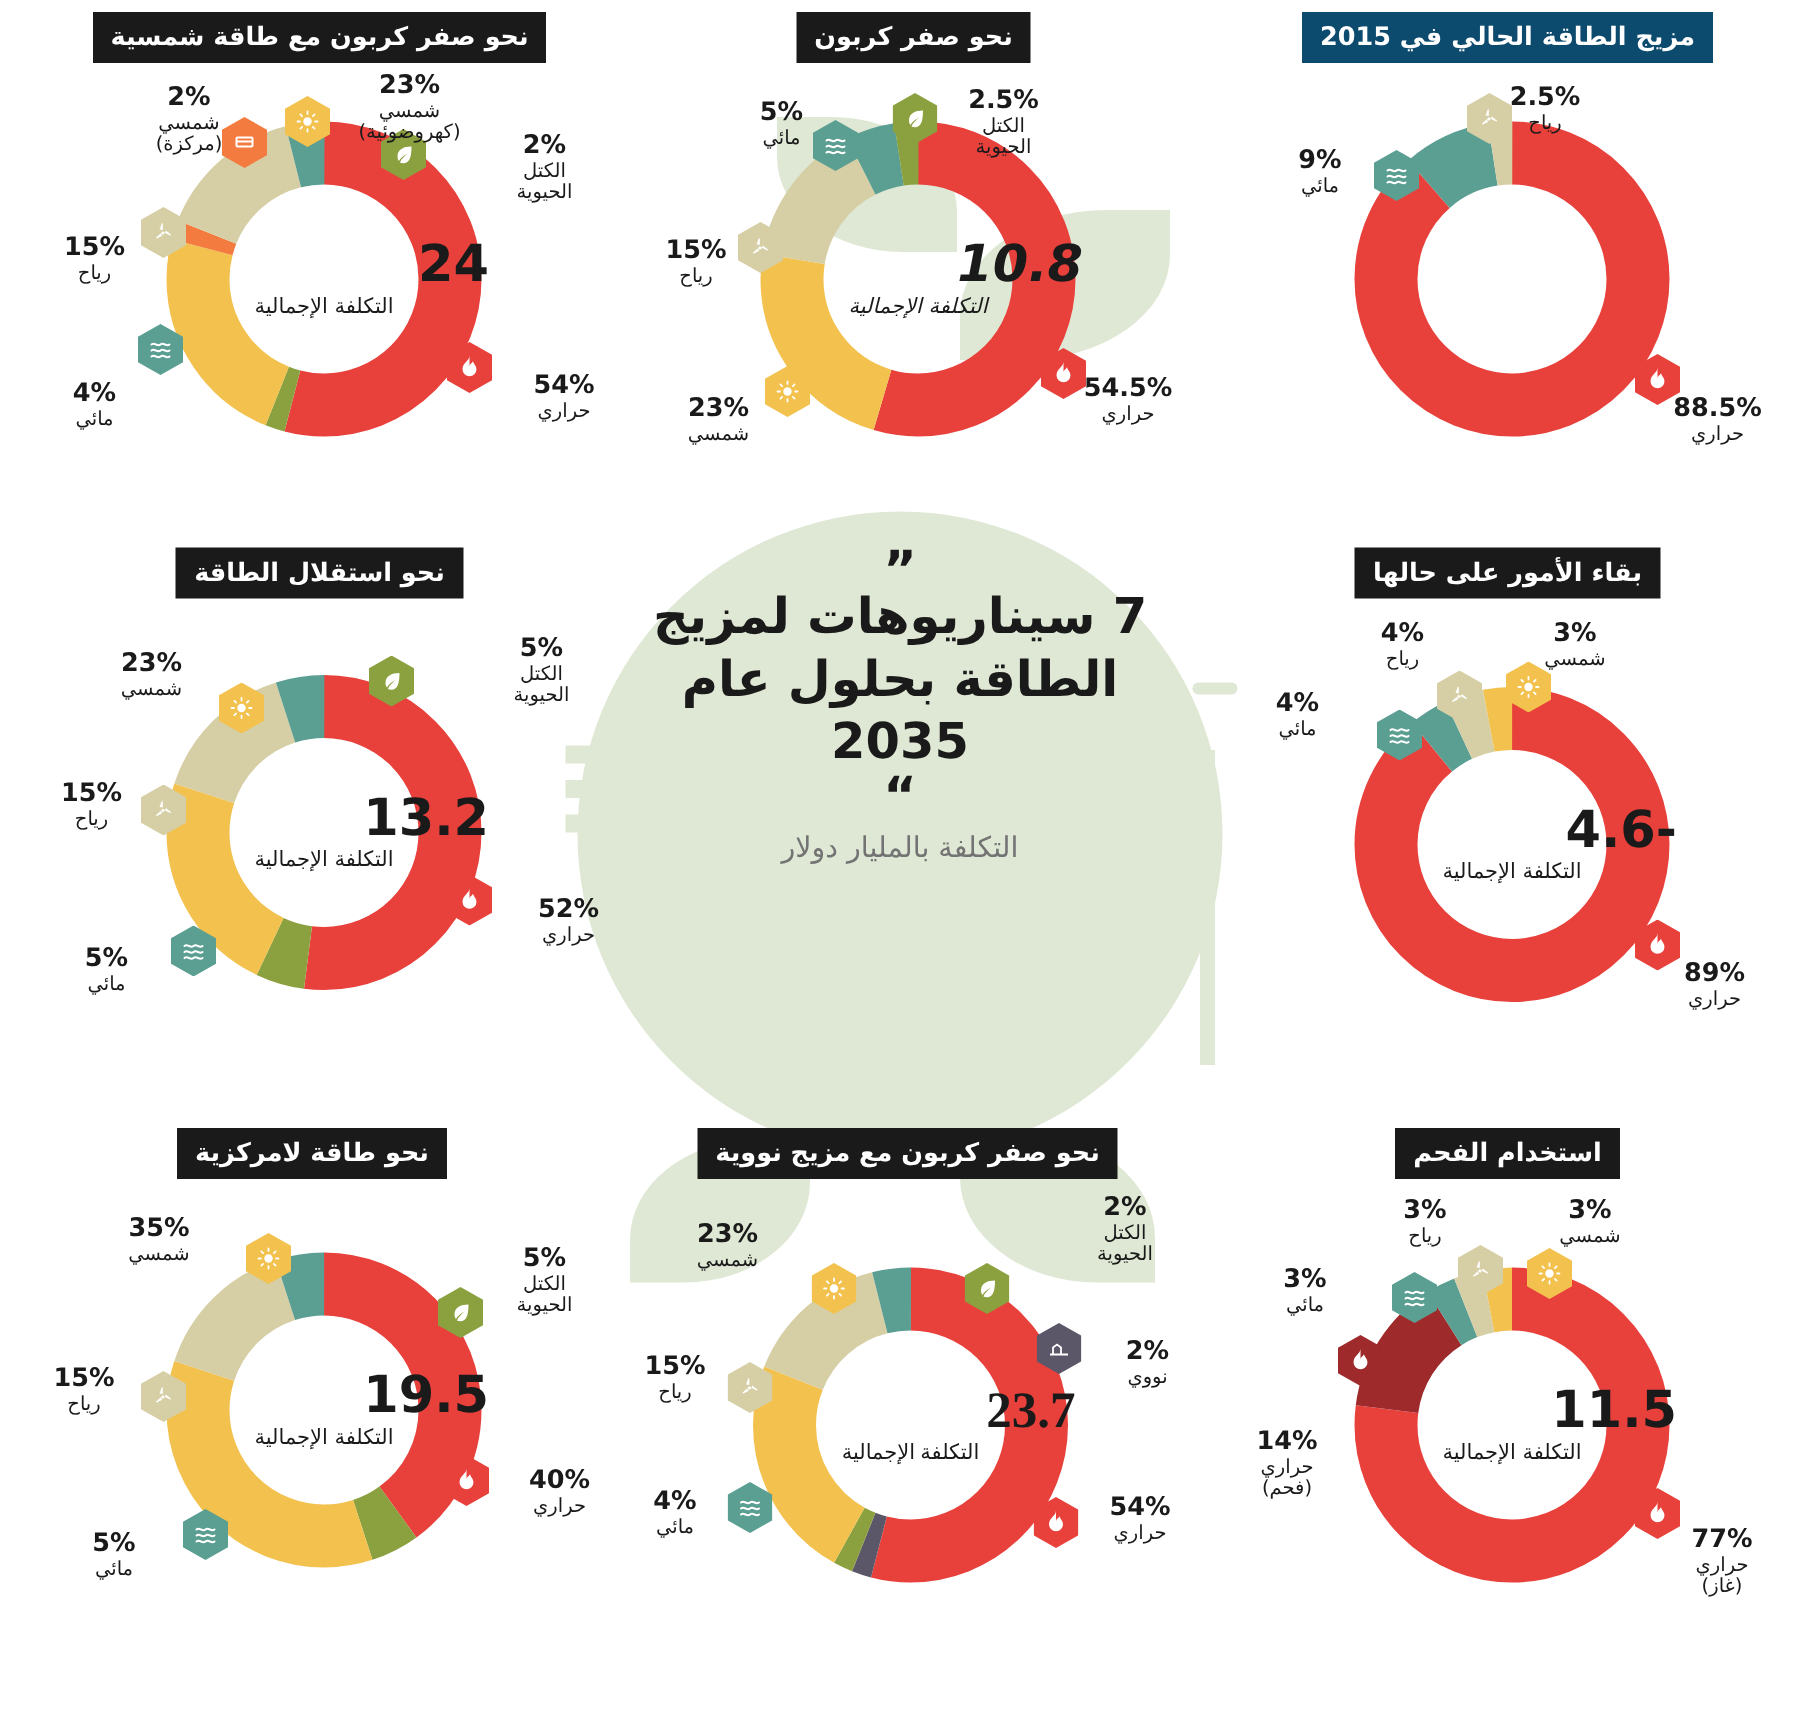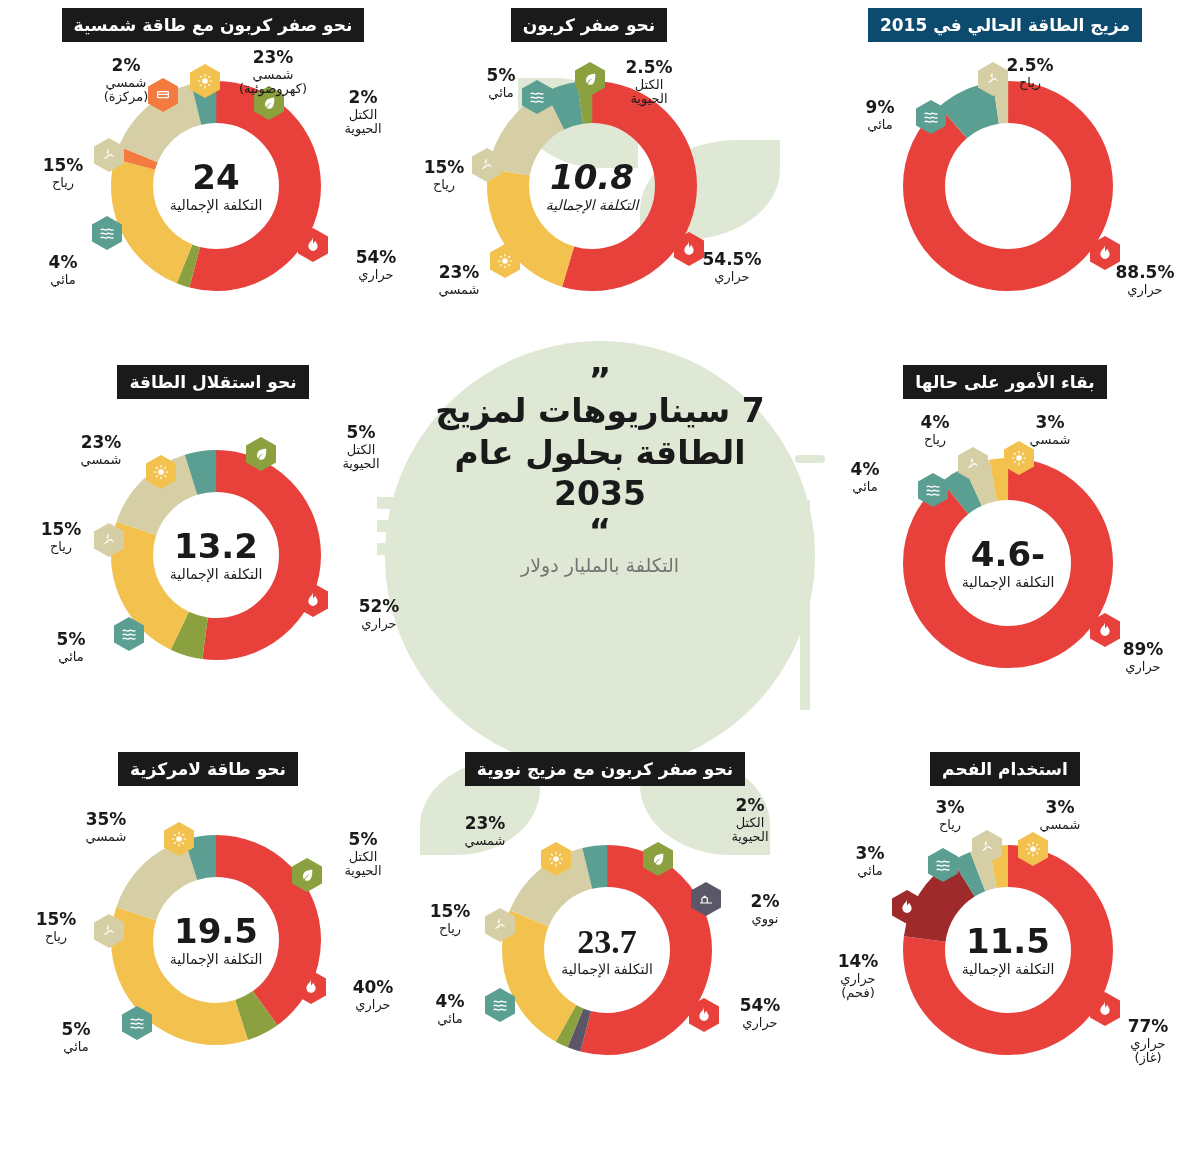--- a/index.html
+++ b/index.html
@@ -26,21 +26,21 @@
   }
   .title-wrap{text-align:center;}
   .title-black{background:#1a1a1a;}
   .title-gray{background:#0c4a6e;}
   
   .donut-wrap{position:relative;}
   .donut-center{
     position:absolute;left:0;right:0;top:50%;transform:translateY(-50%);
     text-align:center;line-height:1.1;
   }
-  .donut-value{font-size:34px;font-weight:bold;color:#1a1a1a;}
+  .donut-value{font-size:34px;font-weight:bold;color:#1a1a1a;text-align:right;}
   .donut-label{font-size:14px;color:#1a1a1a;margin-top:2px;}
   
   .lbl{position:absolute;text-align:center;line-height:1.15;}
   .lbl .pct{font-size:17px;font-weight:bold;color:#1a1a1a;display:block;}
   .lbl .bar{height:6px;width:42px;margin:3px auto;border-radius:1px;}
   .lbl .nm{font-size:13px;color:#1a1a1a;display:block;white-space:pre-line;}
   
   .hex{
     position:absolute;width:30px;height:34px;
     display:flex;align-items:center;justify-content:center;
@@ -123,21 +123,21 @@
     <span class="bar" style="background:#5b9e92;"></span>
     <span class="nm">مائي</span>
   </div>
   <div class="lbl" style="left:275px;top:255px;width:100px;">
     <span class="pct">88.5%</span>
     <span class="bar" style="background:#e8413c;"></span>
     <span class="nm">حراري</span>
   </div>
 </div>
 
-<div class="panel" style="left:404px;top:8px;width:370px;height:350px;">
+<div class="panel" style="left:424px;top:8px;width:370px;height:350px;">
   <div class="title-wrap">
     <div class="title-bar title-black">نحو صفر كربون</div>
   </div>
   <div class="donut-wrap" style="position:absolute;left:78px;top:68px;width:220px;height:220px;font-style:italic;">
     <svg width="220" height="220" viewBox="0 0 220 220">
       <g transform="translate(110,110)">
         <circle r="84" fill="none" stroke="#e8413c" stroke-width="42" stroke-dasharray="287.8 239.9" transform="rotate(-90)"></circle>
         <circle r="84" fill="none" stroke="#f2c14e" stroke-width="42" stroke-dasharray="121.4 406.3" stroke-dashoffset="-287.8" transform="rotate(-90)"></circle>
         <circle r="84" fill="none" stroke="#d6cfa5" stroke-width="42" stroke-dasharray="79.2 448.5" stroke-dashoffset="-409.2" transform="rotate(-90)"></circle>
         <circle r="84" fill="none" stroke="#5b9e92" stroke-width="42" stroke-dasharray="26.4 501.3" stroke-dashoffset="-488.4" transform="rotate(-90)"></circle>

